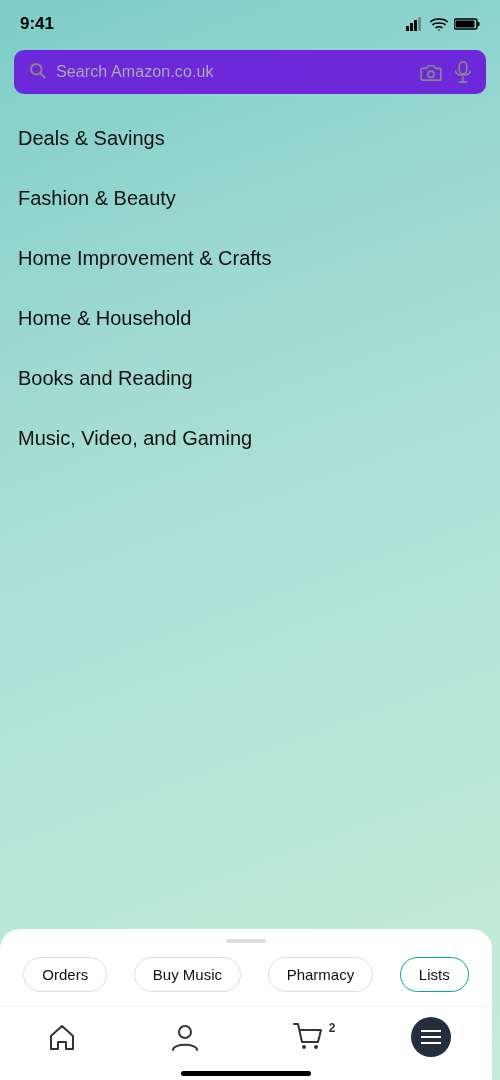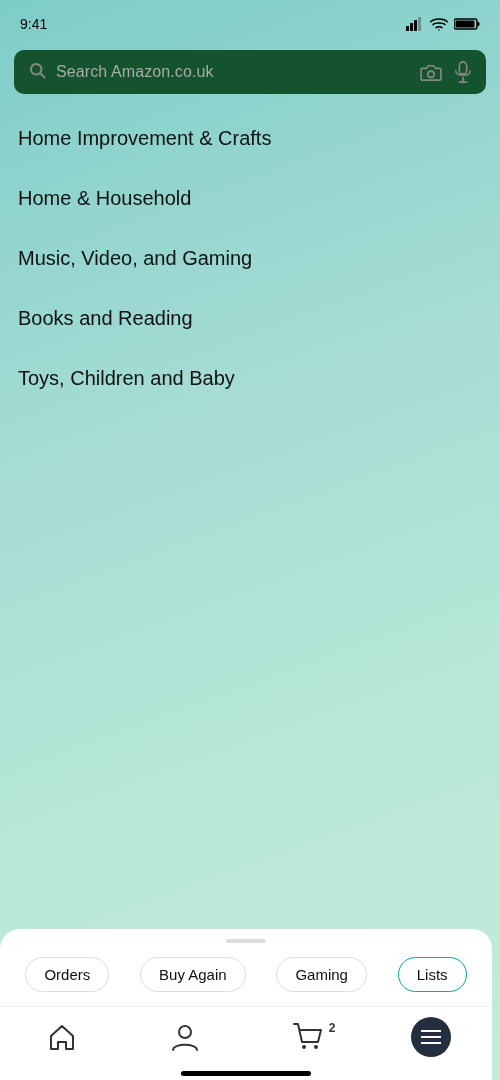--- a/index.html
+++ b/index.html
@@ -17,35 +17,35 @@
     
     .status-bar {
       display: flex;
       justify-content: space-between;
       align-items: center;
       padding: 10px 20px 6px 20px;
       height: 44px;
     }
 
     .status-time {
-      font-size: 14px;
-      font-weight: 400;
+      font-size: 17px;
+      font-weight: 700;
       color: #000;
     }
 
     .status-icons {
       display: flex;
       align-items: center;
       gap: 6px;
     }
 
     
     .search-bar {
       margin: 6px 14px 0 14px;
-      background: #14532d;
+      background: #6d28d9;
       border-radius: 10px;
       display: flex;
       align-items: center;
       padding: 10px 14px;
       gap: 10px;
       height: 44px;
     }
 
     .search-icon-wrap {
       color: #888;
@@ -228,33 +228,34 @@
     <svg width="18" height="22" viewBox="0 0 18 24" fill="none" stroke="#888" stroke-width="1.8" stroke-linecap="round" stroke-linejoin="round">
       <rect x="5" y="1" width="8" height="13" rx="4"></rect>
       <path d="M1 11 C1 17 17 17 17 11"></path>
       <line x1="9" y1="18" x2="9" y2="23"></line>
       <line x1="5" y1="23" x2="13" y2="23"></line>
     </svg>
   </div>
 </div>
 
 <div class="category-list">
+<button class="category-item">Deals &amp; Savings</button>
+    <button class="category-item">Fashion &amp; Beauty</button>
     <button class="category-item">Home Improvement &amp; Crafts</button>
     <button class="category-item">Home &amp; Household</button>
+    <button class="category-item">Books and Reading</button>
     <button class="category-item">Music, Video, and Gaming</button>
-    <button class="category-item">Books and Reading</button>
-    <button class="category-item">Toys, Children and Baby</button>
   </div>
 
 <div class="bottom-sheet">
   <div class="sheet-handle"></div>
   <div class="quick-actions">
     <button class="quick-action-btn">Orders</button>
-    <button class="quick-action-btn">Buy Again</button>
-    <button class="quick-action-btn">Gaming</button>
+    <button class="quick-action-btn">Buy Music</button>
+    <button class="quick-action-btn">Pharmacy</button>
     <button class="quick-action-btn active">Lists</button>
   </div>
 
   <div class="bottom-nav">
 
     <div class="nav-item">
       <svg width="28" height="26" viewBox="0 0 28 26" fill="none" stroke="#333" stroke-width="2" stroke-linecap="round" stroke-linejoin="round">
         <path d="M3 12 L14 2 L25 12 V25 H18 V18 H10 V25 H3 Z"></path>
       </svg>
     </div>

